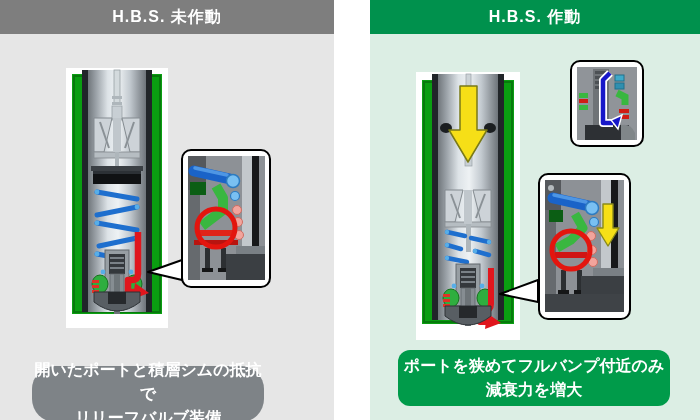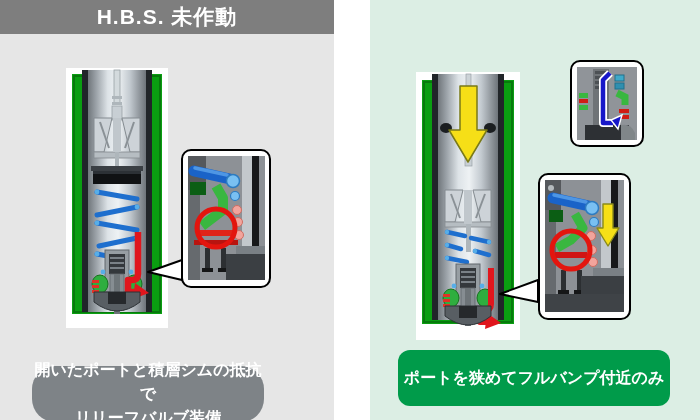--- a/index.html
+++ b/index.html
@@ -7,21 +7,21 @@
     width:700px;height:420px;position:relative;overflow:hidden;
     background:#ffffff;
     font-family:"Liberation Sans","DejaVu Sans",sans-serif;
   }
   .panel{position:absolute;top:0;height:420px;}
   #left-panel{left:0;width:334px;}
   #right-panel{left:370px;width:330px;}
   .panel-header{
     position:absolute;top:0;left:0;right:0;height:34px;
     display:flex;align-items:center;justify-content:center;
-    color:#ffffff;font-size:21px;font-weight:bold;letter-spacing:1px;
+    color:#ffffff;font-size:16px;font-weight:bold;letter-spacing:1px;
   }
   .caption{
     position:absolute;border-radius:12px;
     display:flex;flex-direction:column;align-items:center;justify-content:center;
     color:#ffffff;font-size:16px;font-weight:bold;line-height:1.5;text-align:center;
   }
   #left-caption{left:32px;top:366px;width:232px;height:56px;border-radius:23px;}
   #right-caption{left:28px;top:350px;width:272px;height:56px;font-family:Liberation Serif, serif;}
   .damper{position:absolute;}
   #left-damper{left:66px;top:68px;}
@@ -170,20 +170,23 @@
     </svg>
   </div>
 
   <div class="caption" id="left-caption" style="background: rgb(126, 131, 135);">
     <span>開いたポートと積層シムの抵抗で</span>
     <span>リリーフバルブ装備</span>
   </div>
 </div>
 
 <div class="panel" id="right-panel" style="background: rgb(220, 238, 228);">
+  <div class="panel-header" style="background: rgb(0, 145, 77);">
+    <span>H.B.S. 作動</span>
+  </div>
 
   <svg class="damper" id="right-damper" width="104" height="268" viewBox="0 0 104 268">
     <defs>
       <linearGradient id="metR" x1="0" y1="0" x2="1" y2="0">
         <stop offset="0" stop-color="#70767b"></stop>
           <stop offset="0.14" stop-color="#9ba2a8"></stop>
         <stop offset="0.34" stop-color="#dde3e7"></stop>
           <stop offset="0.52" stop-color="#eef2f4"></stop>
         <stop offset="0.72" stop-color="#c3cad0"></stop>
           <stop offset="1" stop-color="#6e747a"></stop>
@@ -322,14 +325,15 @@
       </g>
       <rect x="48" y="88" width="31" height="10" fill="#7a8085"></rect>
       <rect x="36" y="96" width="43" height="36" fill="#3b3f43"></rect>
       <rect x="0" y="114" width="79" height="18" fill="#3f4347"></rect>
       <circle cx="26" cy="70" r="19" fill="none" stroke="#e3150e" stroke-width="5"></circle>
     </svg>
   </div>
 
   <div class="caption" id="right-caption" style="background: rgb(0, 155, 74);">
     <span>ポートを狭めてフルバンプ付近のみ</span>
+    <span>減衰力を増大</span>
   </div>
 </div>
 
 </body></html>

